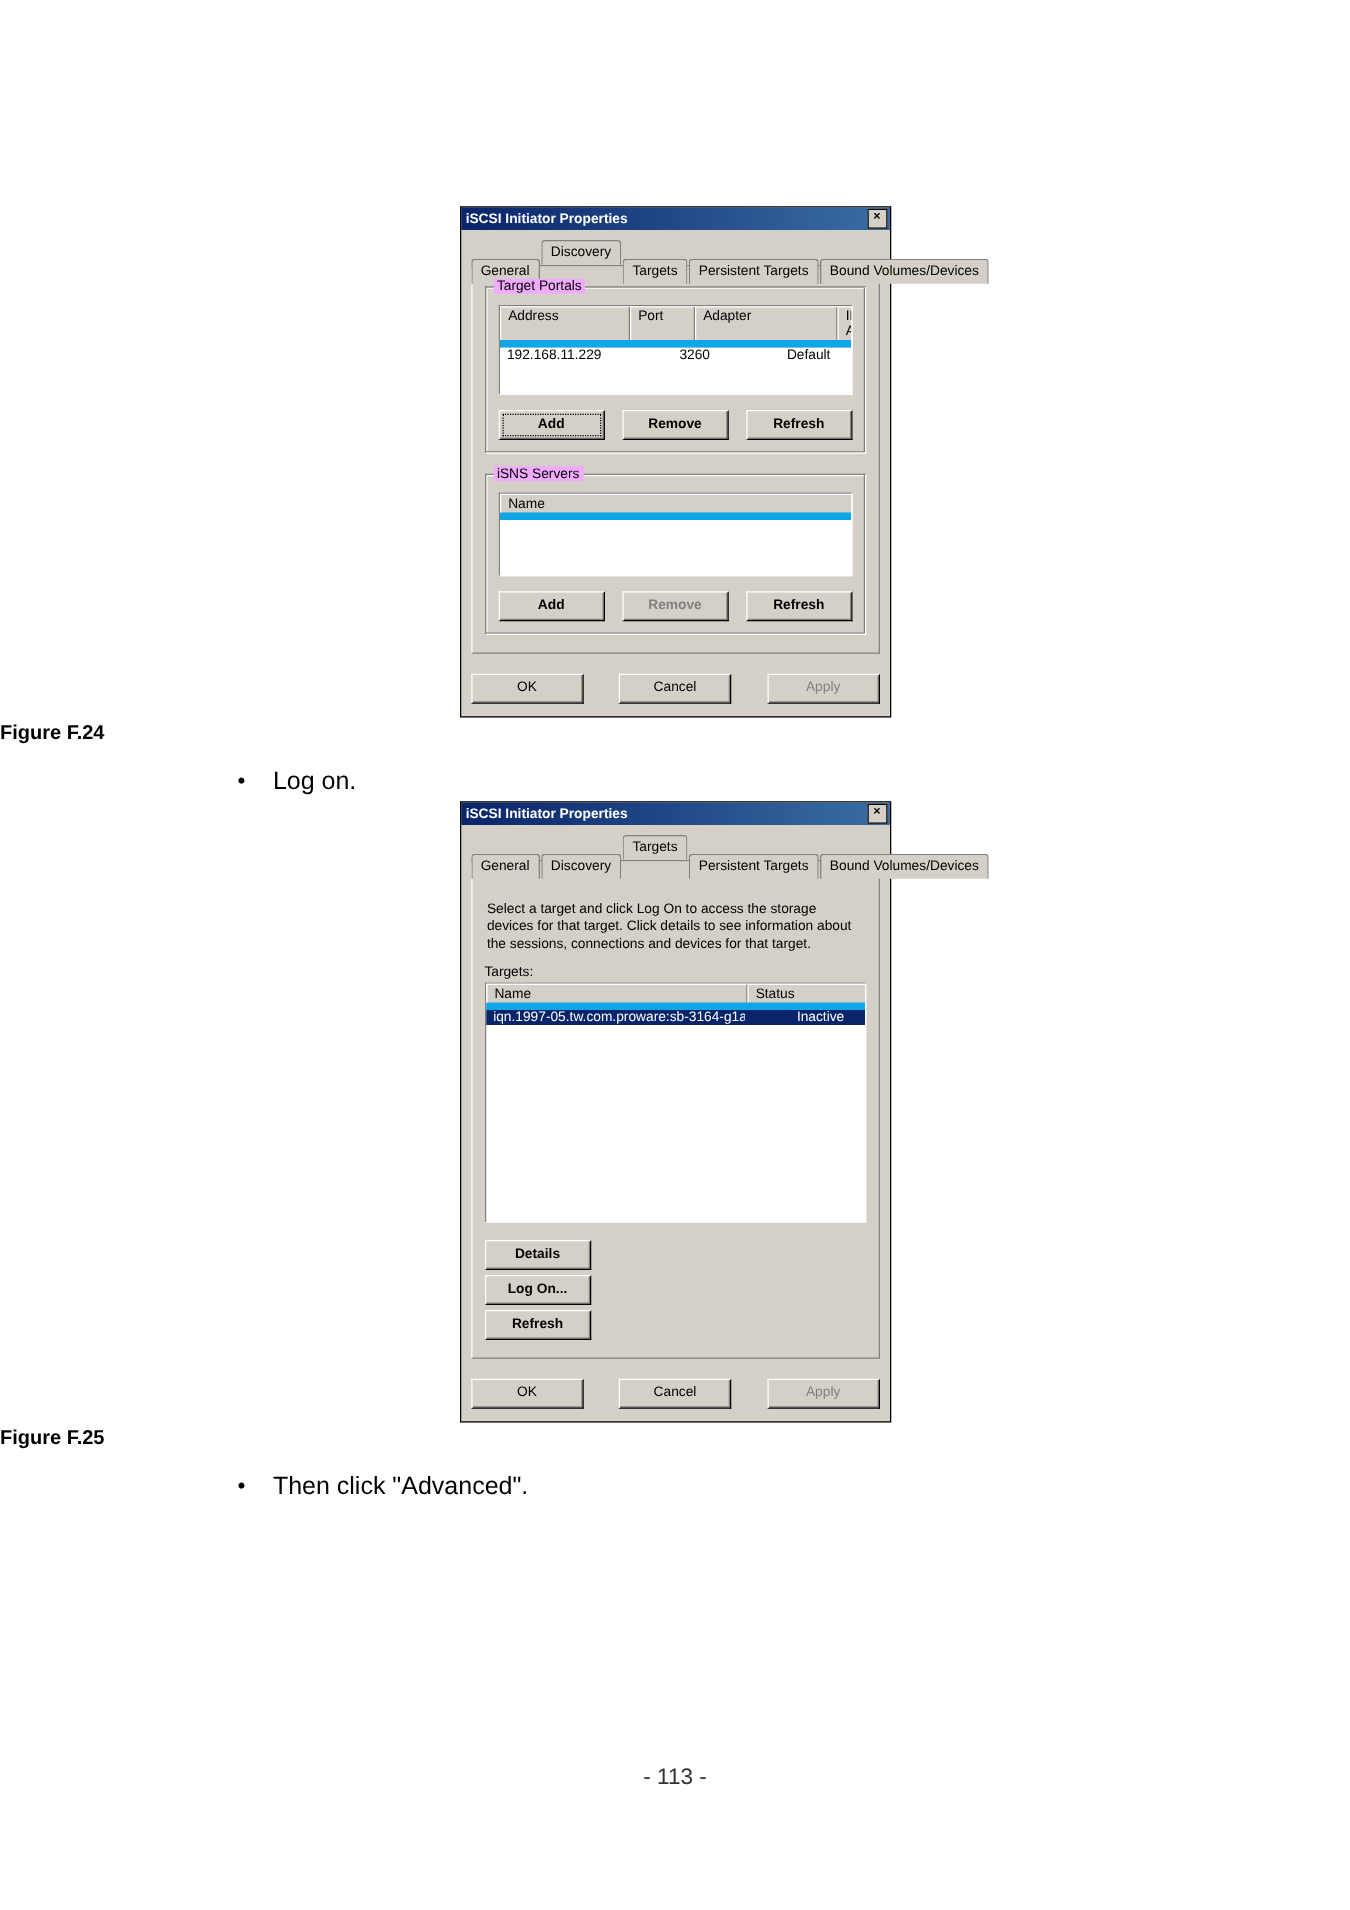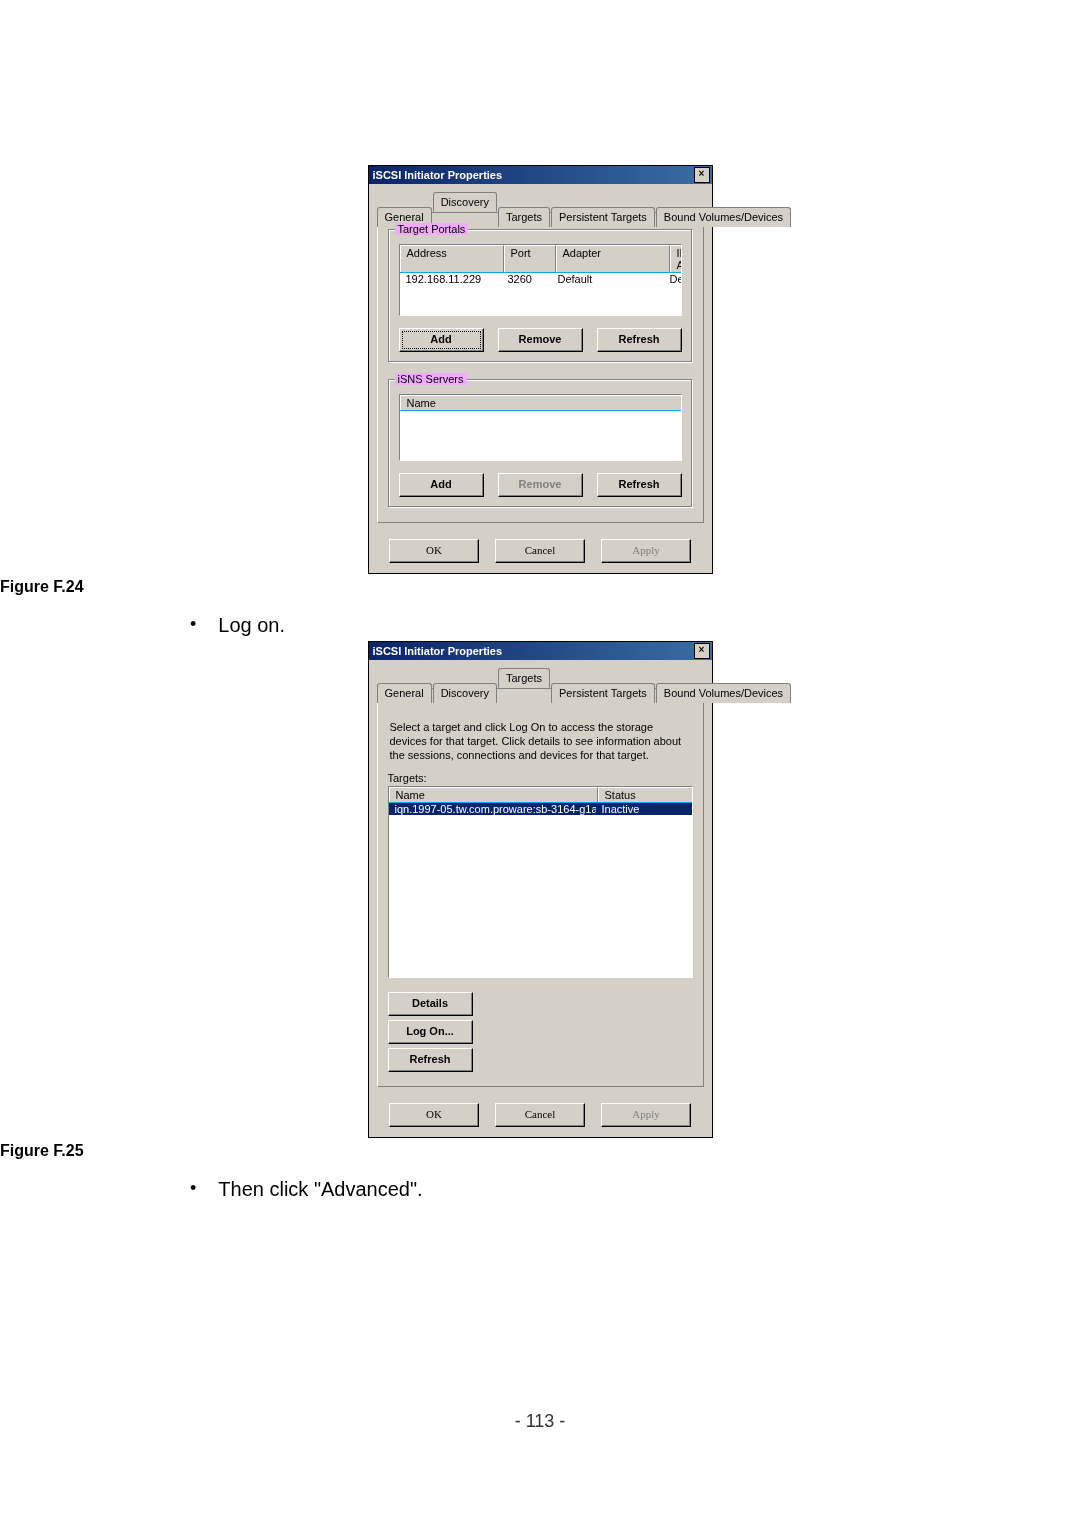--- a/index.html
+++ b/index.html
@@ -117,32 +117,33 @@
     border-bottom-color:#fff;
     background: #fff;
     height: 70px;
     font-size: 11px;
     overflow: hidden;
   }
   .listview.tall { height: 65px; }
   .lv-head {
     display: flex;
     background: #d4d0c8;
-    border-bottom: 1px solid #0ea5e9;
+    border-bottom: 6px solid #0ea5e9;
   }
   .lv-head div {
     padding: 1px 6px;
     border-right: 1px solid #808080;
     border-top: 1px solid #fff;
     border-left: 1px solid #fff;
     flex-shrink: 0;
   }
   .lv-row {
     display: flex;
     padding: 0;
+    gap: 36px;
   }
   .lv-row.sel { background: #0a246a; color:#fff; }
   .lv-row div { padding: 0 6px; flex-shrink: 0; white-space: nowrap; overflow: hidden; }
 
   .btnrow { display: flex; justify-content: space-between; margin-top: 12px; flex-wrap: nowrap; font-weight: bold; }
   .btnrow.right { justify-content: flex-end; gap: 4px; }
   .btn {
     width: 88px;
     height: 22px;
     font-size: 11px;
@@ -154,24 +155,23 @@
     text-align: center;
     line-height: 20px;
     flex-shrink: 0;
   }
   .btn.small { width: 83px; }
   .btn.focus { outline: 1px dotted #000; outline-offset: -4px; }
   .btn.disabled { color: #808080; }
 
   .dlg-buttons {
     display: flex;
-    justify-content: center;
+    justify-content: space-between;
     gap: 16px;
     padding: 8px 8px 10px;
-    font-family: Liberation Serif, serif;
   }
 
   
   .targets-instr { font-size: 11px; margin: 22px 2px 10px; line-height: 1.25; }
   .label { font-size: 11px; margin-top: 4px; display: block; }
   .tlist {
     border: 1px solid #808080;
     border-right-color:#fff;
     border-bottom-color:#fff;
     background:#fff;

